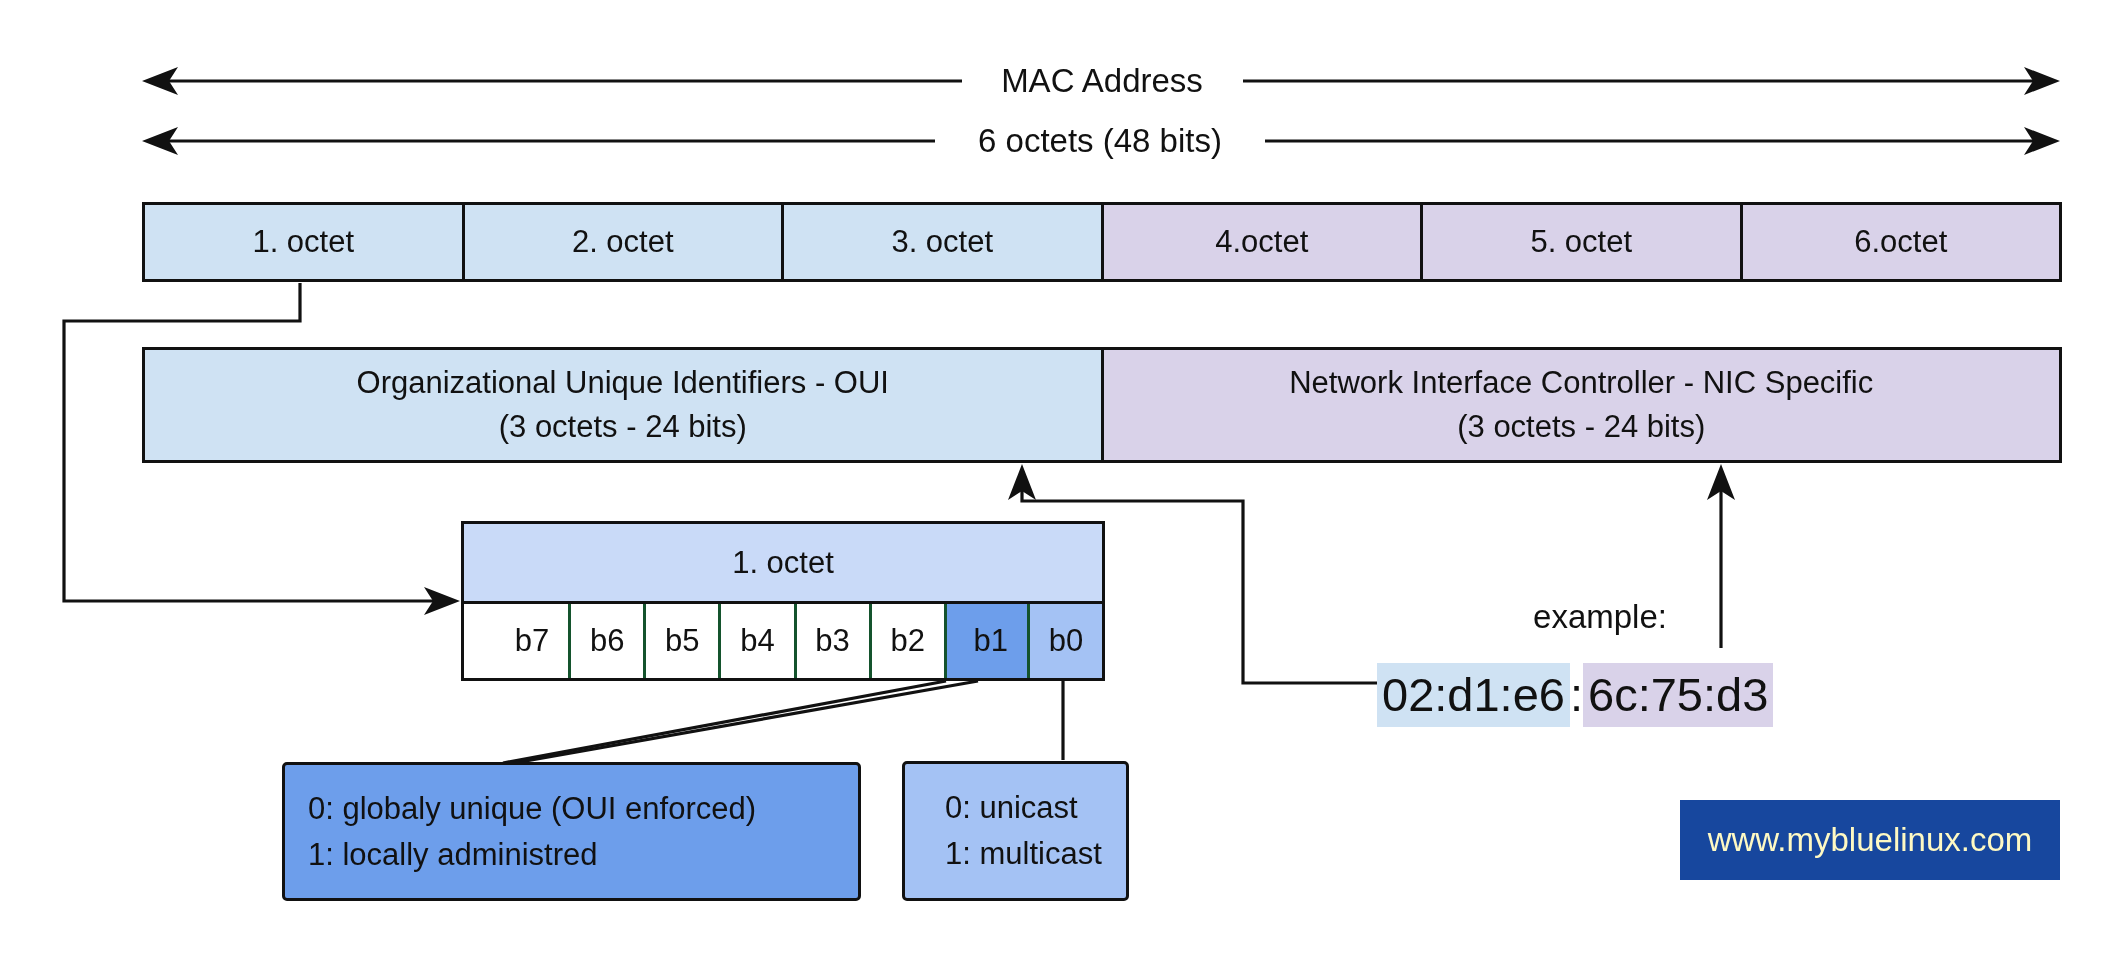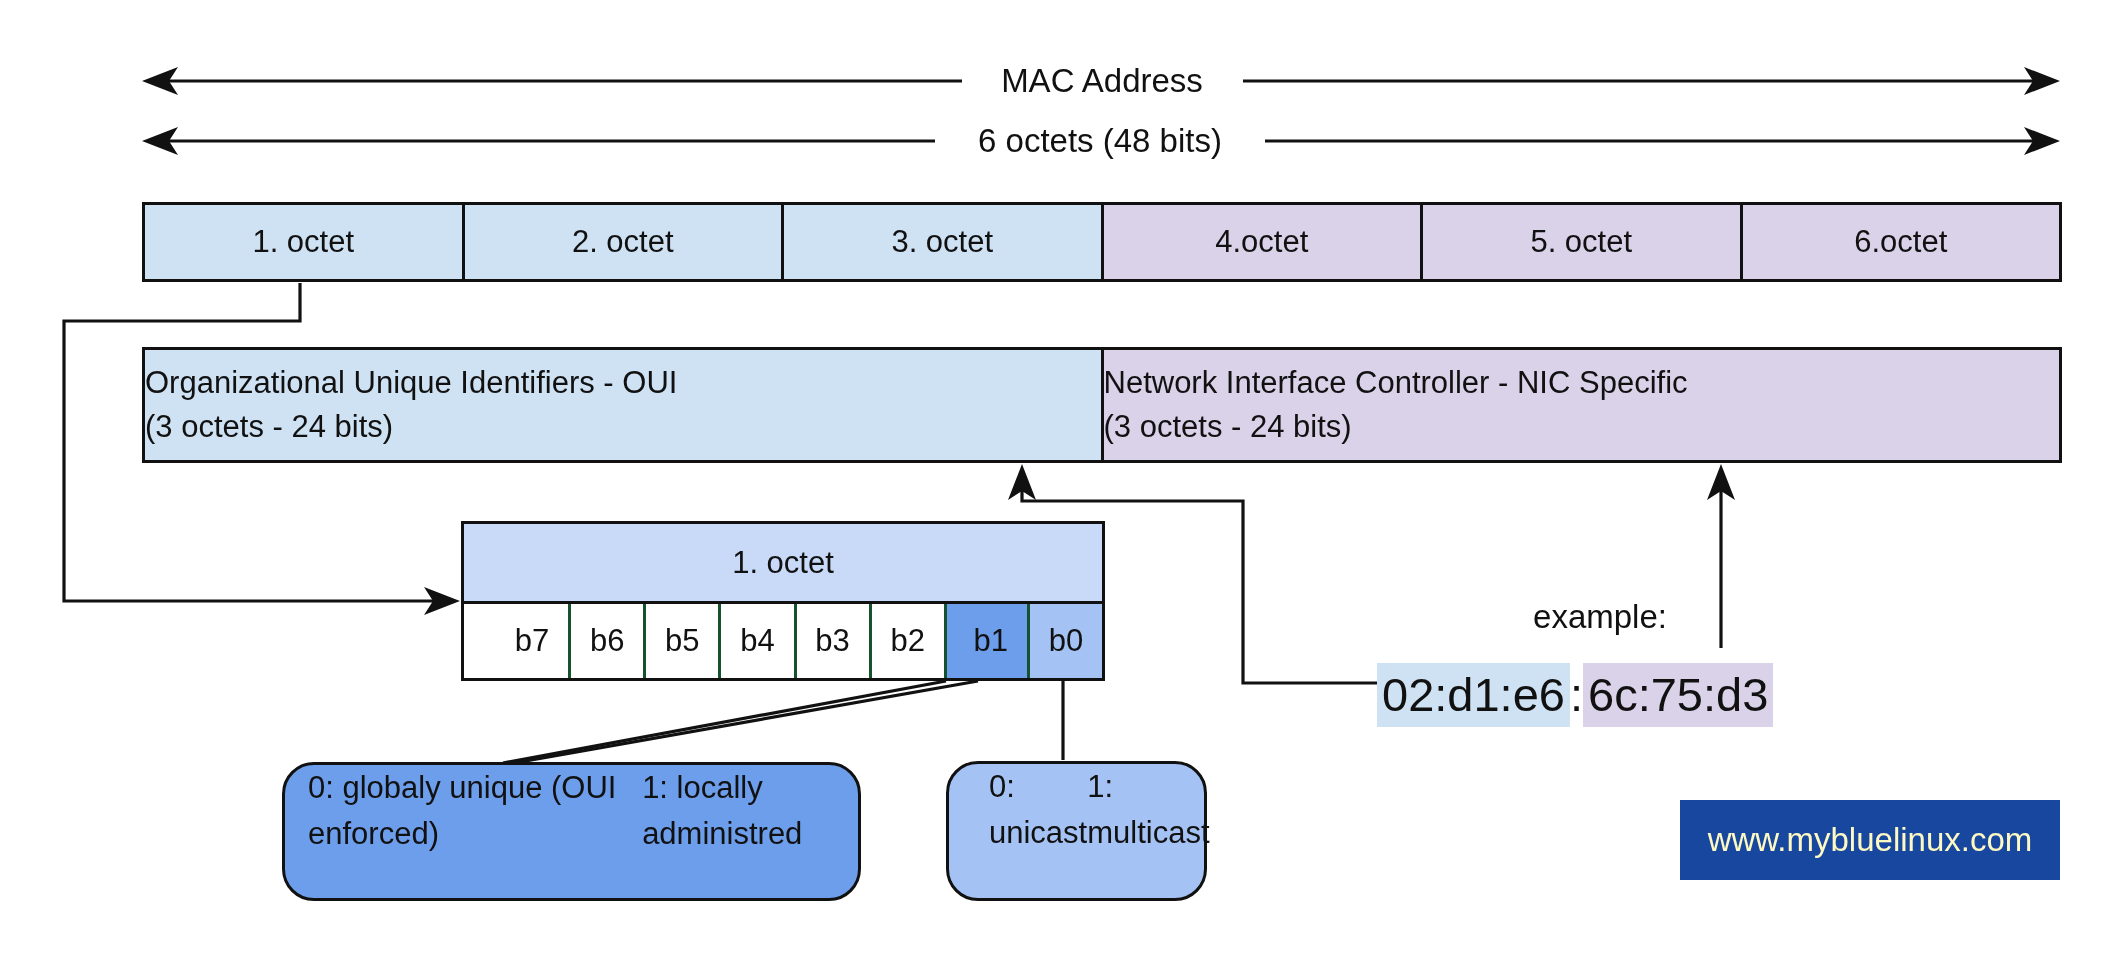--- a/index.html
+++ b/index.html
@@ -20,40 +20,40 @@
   
   .octet-row{left:142px;top:202px;width:1920px;height:80px;display:flex;border:3px solid #111;}
   .octet-cell{flex:1;display:flex;align-items:center;justify-content:center;
     font-size:31px;border-left:3px solid #111;}
   .octet-cell:first-child{border-left:none;}
   .bg-blue{background:#cfe2f3;}
   .bg-purple{background:#d9d2e9;}
 
   
   .halves-row{left:142px;top:347px;width:1920px;height:116px;display:flex;border:3px solid #111;}
-  .half{flex:1;display:flex;flex-direction:column;align-items:flex-start;justify-content:center;
+  .half{flex:1;display:flex;flex-direction:column;align-items:center;justify-content:center;
     font-size:31px;line-height:44px;text-align:center;}
   .half + .half{border-left:3px solid #111;}
 
   
   .bits-box{left:461px;top:521px;width:644px;height:160px;border:3px solid #111;display:flex;flex-direction:column;}
   .bits-header{height:77px;background:#c9daf8;border-bottom:3px solid #111;
     display:flex;align-items:center;justify-content:center;font-size:31px;}
   .bits-cells{flex:1;display:flex;}
   .bit-cell{flex:1;display:flex;align-items:center;justify-content:center;
     font-size:31px;background:#ffffff;border-left:3px solid #14532d;}
   .bit-cell:first-child{border-left:none;margin-left:32px;}
   .bit-b1{background:#6d9eeb;padding-left:8px;}
   .bit-b0{background:#a4c2f4;}
 
   
-  .callout{border:3px solid #111;border-radius:32px;display:flex;
-    font-size:31px;line-height:46px;}
+  .callout{border:3px solid #111;border-radius:5px;display:flex;flex-direction:column;
+    justify-content:center;font-size:31px;line-height:46px;}
   .callout-b1{left:282px;top:762px;width:579px;height:139px;background:#6d9eeb;padding-left:23px;}
-  .callout-b0{left:902px;top:761px;width:261px;height:140px;background:#a4c2f4;padding-left:40px;margin-left:44px;}
+  .callout-b0{left:902px;top:761px;width:227px;height:140px;background:#a4c2f4;padding-left:40px;}
 
   
   .example-label{left:1600px;top:617px;transform:translate(-50%,-50%);position:absolute;
     font-size:33px;white-space:nowrap;}
   .mac-example{left:1377px;top:646px;height:64px;display:flex;align-items:center;
     font-size:47px;white-space:nowrap;}
   .mac-example span{display:flex;align-items:center;height:64px;margin-top:33px;}
   .hl-blue{background:#cfe2f3;padding:0 5px;}
   .hl-purple{background:#d9d2e9;padding:0 5px;}
 

